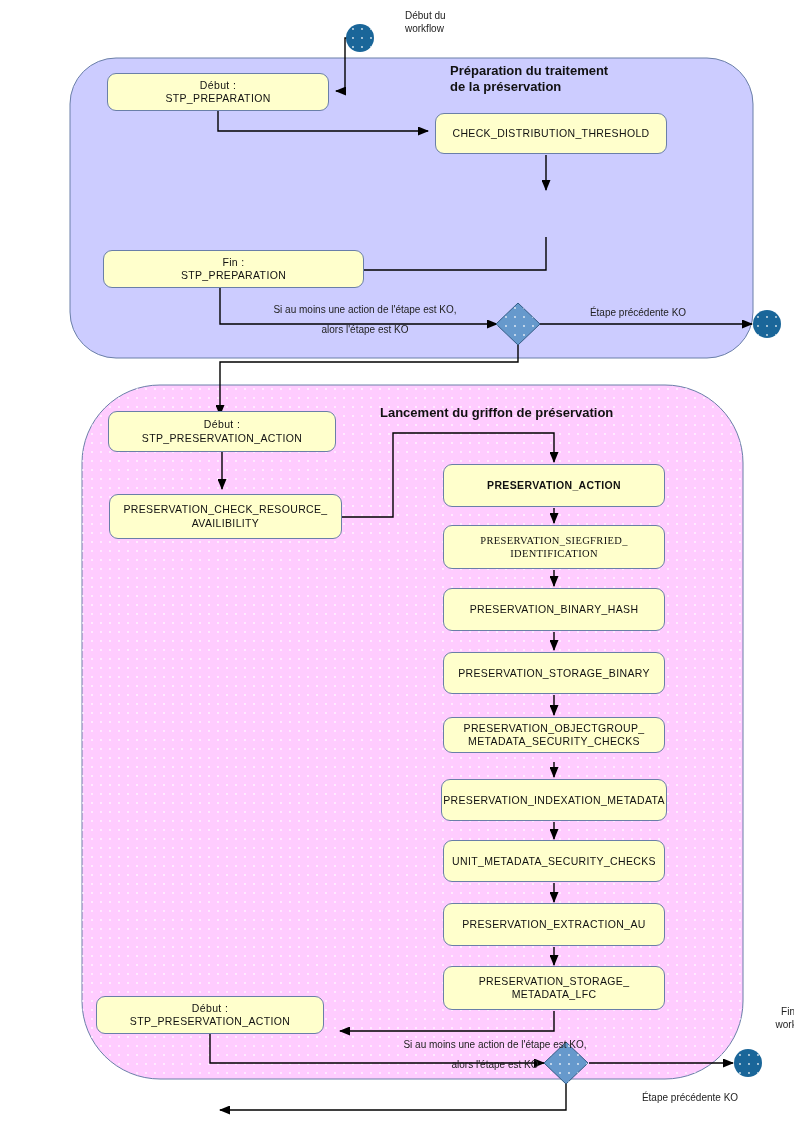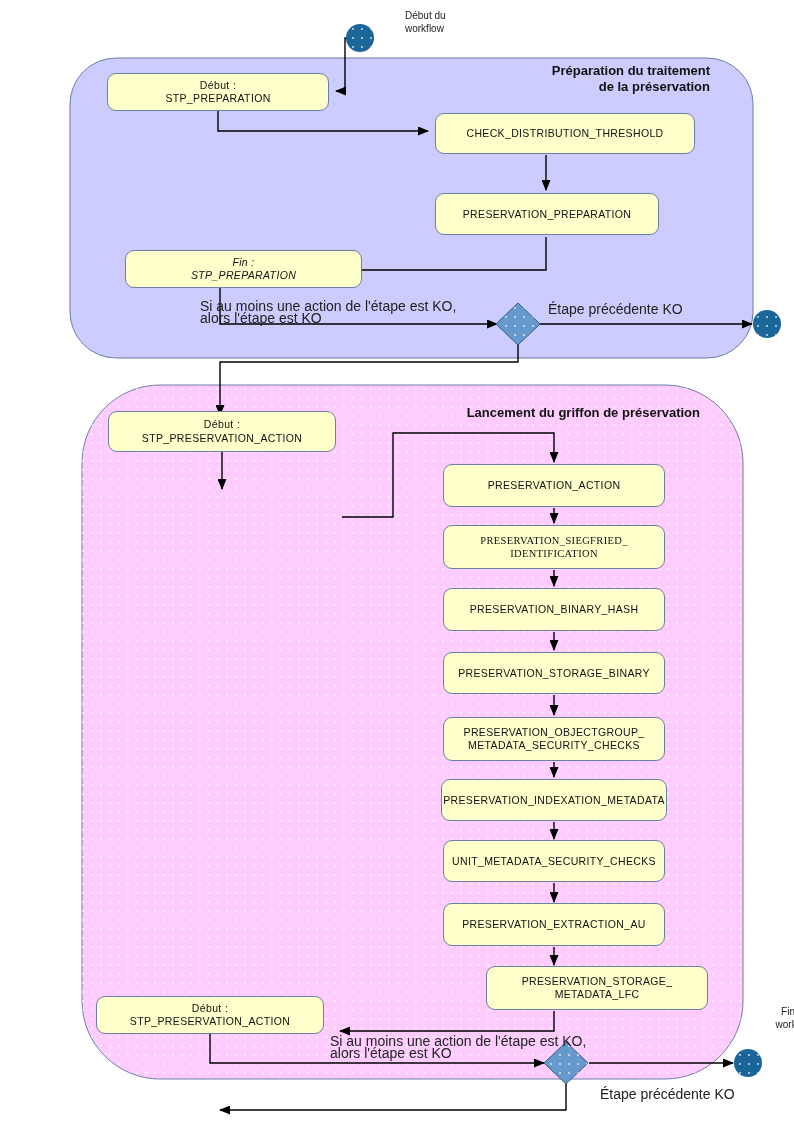--- a/index.html
+++ b/index.html
@@ -47,32 +47,33 @@
     z-index: 5;
   }
   .node.two-line { line-height: 13.5px; }
 
   
   .group-title {
     position: absolute;
     font-size: 13px;
     font-weight: bold;
     color: #111111;
-    text-align: right;
+    text-align: left;
     line-height: 16px;
     white-space: pre-line;
     z-index: 4;
   }
 
   
   .edge-label {
     position: absolute;
-    font-size: 14px;
+    font-size: 10px;
     color: #222222;
-    line-height: 12px;
+    text-align: center;
+    line-height: 20px;
     white-space: pre-line;
     z-index: 6;
   }
 
   
   .term-caption {
     position: absolute;
     font-size: 10px;
     color: #222222;
     line-height: 12.5px;
@@ -232,48 +233,49 @@
   <div class="edge-label" style="left:548px; top:303px; width:180px;">Étape précédente KO</div>
 
   <div class="edge-label" style="left:330px; top:1035px; width:330px;">Si au moins une action de l'étape est KO,
 alors l'étape est KO</div>
 
   <div class="edge-label" style="left:600px; top:1088px; width:180px;">Étape précédente KO</div>
 
   <div class="node two-line" style="left:107px; top:73px; width:222px; height:38px;">Début :
 STP_PREPARATION</div>
 
-  <div class="node" style="left:435px; top:113px; width:260px; height:41px;">CHECK_DISTRIBUTION_THRESHOLD</div>
-
-  <div class="node" style="left:435px; top:193px; width:224px; height:42px;">PRESERVATION_PREPARATION</div>
-
-  <div class="node two-line" style="left:125px; top:250px; width:237px; height:38px;font-style:italic;">Fin :
+  <div class="node" style="left:435px; top:113px; width:232px; height:41px;">CHECK_DISTRIBUTION_THRESHOLD</div>
+
+
+  <div class="node two-line" style="left:103px; top:250px; width:261px; height:38px;">Fin :
 STP_PREPARATION</div>
 
   <div class="node two-line" style="left:108px; top:411px; width:228px; height:41px;">Début :
 STP_PRESERVATION_ACTION</div>
 
-
-  <div class="node" style="left:443px; top:464px; width:222px; height:43px;">PRESERVATION_ACTION</div>
+  <div class="node two-line" style="left:109px; top:494px; width:233px; height:45px;">PRESERVATION_CHECK_RESOURCE_
+AVAILIBILITY</div>
+
+  <div class="node" style="left:443px; top:464px; width:222px; height:43px;font-weight:bold;">PRESERVATION_ACTION</div>
 
   <div class="node two-line" style="left:443px; top:525px; width:222px; height:44px;font-family:Liberation Serif, serif;">PRESERVATION_SIEGFRIED_
 IDENTIFICATION</div>
 
   <div class="node" style="left:443px; top:588px; width:222px; height:43px;">PRESERVATION_BINARY_HASH</div>
 
   <div class="node" style="left:443px; top:652px; width:222px; height:42px;">PRESERVATION_STORAGE_BINARY</div>
 
-  <div class="node two-line" style="left:443px; top:717px; width:222px; height:44px;">PRESERVATION_OBJECTGROUP_
+  <div class="node two-line" style="left:443px; top:717px; width:222px; height:36px;">PRESERVATION_OBJECTGROUP_
 METADATA_SECURITY_CHECKS</div>
 
   <div class="node" style="left:443px; top:840px; width:222px; height:42px;">UNIT_METADATA_SECURITY_CHECKS</div>
 
   <div class="node" style="left:441px; top:779px; width:226px; height:42px;">PRESERVATION_INDEXATION_METADATA</div>
 
   <div class="node" style="left:443px; top:903px; width:222px; height:43px;">PRESERVATION_EXTRACTION_AU</div>
 
-  <div class="node two-line" style="left:443px; top:966px; width:222px; height:44px;margin-left:43px;">PRESERVATION_STORAGE_
+  <div class="node two-line" style="left:443px; top:966px; width:222px; height:44px;">PRESERVATION_STORAGE_
 METADATA_LFC</div>
 
   <div class="node two-line" style="left:96px; top:996px; width:228px; height:38px;">Début :
 STP_PRESERVATION_ACTION</div>
 
 </div>
 
 </body></html>

